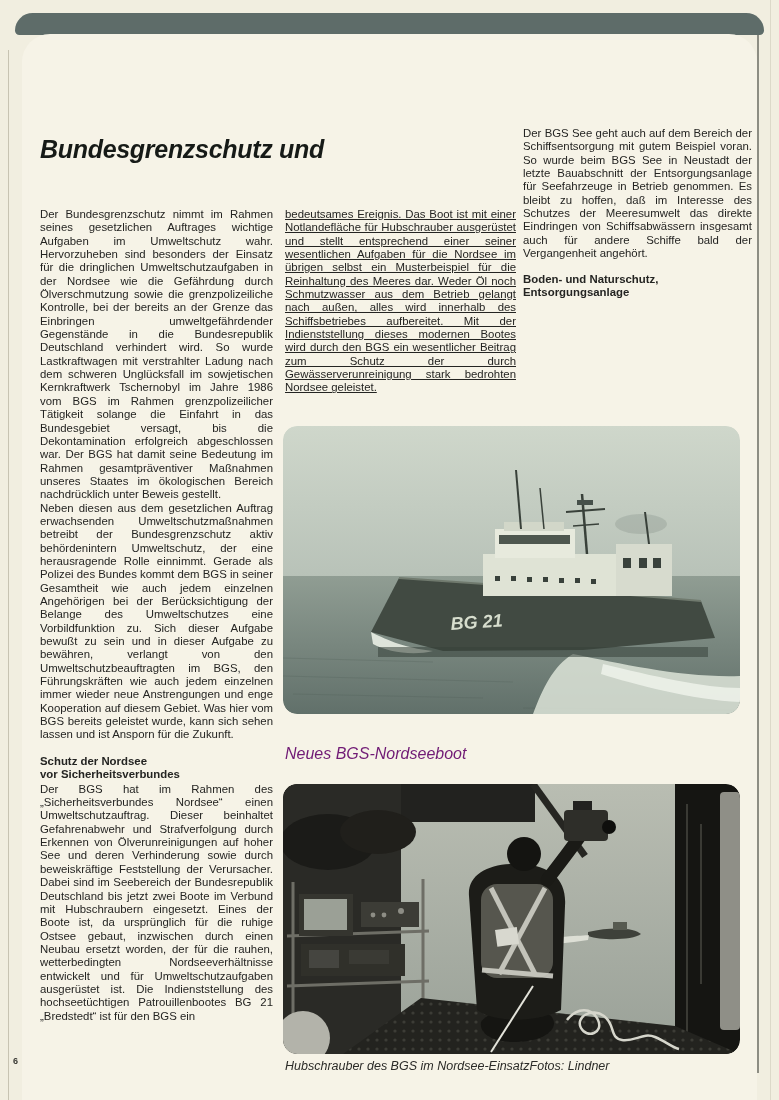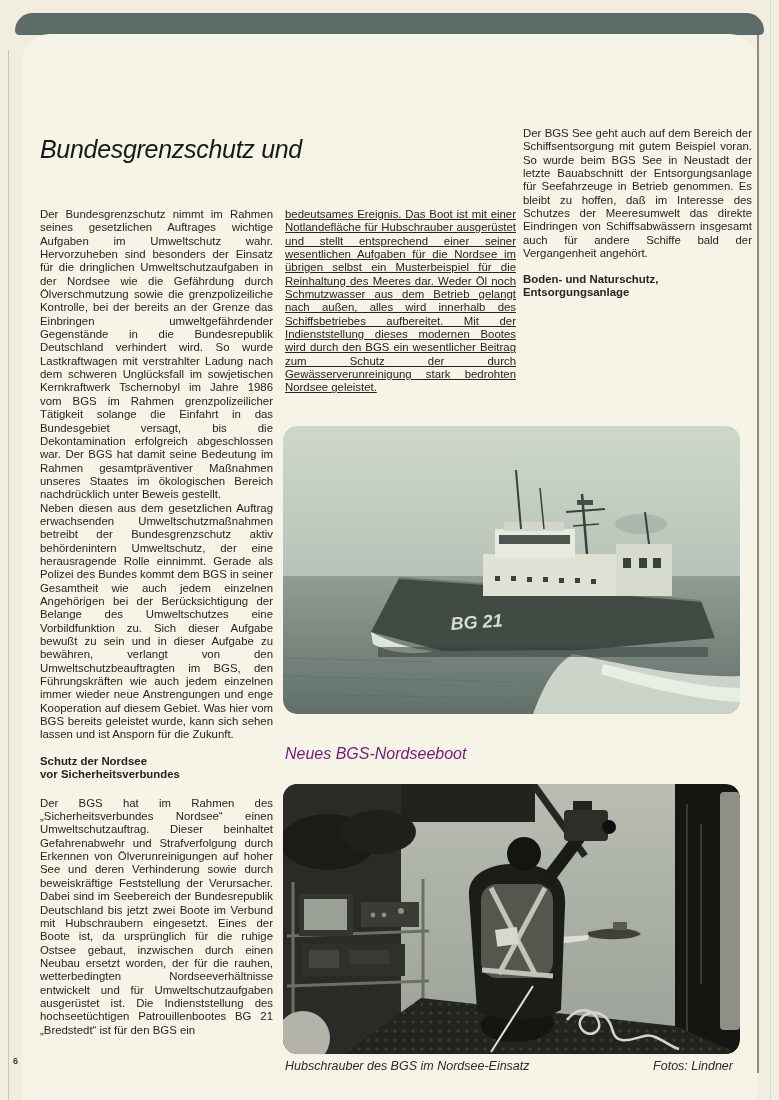--- a/index.html
+++ b/index.html
@@ -19,46 +19,46 @@
     position:absolute; left:15px; top:13px; width:749px; height:22px;
     border-radius:20px 20px 5px 5px;
   }
   #content-panel {
     position:absolute; left:22px; top:34px; width:735px; height:1066px;
     background:#f6f3e7; border-radius:28px 28px 0 0;
   }
 
   #page-title {
     position:absolute; left:40px; top:135px; width:330px;
-    font-size:25px; font-weight:normal; font-style:italic;
+    font-size:25px; font-weight:bold; font-style:italic;
     line-height:28px; letter-spacing:-0.3px; color:#15191655; color:#161a17;
   }
 
   .col { position:absolute; font-size:11.4px; line-height:13.35px; text-align:justify; }
   .col p { margin:0; }
   #col-left   { left:40px;  top:208px; width:233px; }
   #col-middle { left:285px; top:208px; width:231px;text-decoration:underline; }
   #col-right  { left:523px; top:127px; width:229px; }
 
   .sub-heading { font-weight:bold; line-height:13px; text-align:left; }
-  #col-left .sub-heading  { margin-top:13px; margin-bottom:16px; }
+  #col-left .sub-heading  { margin-top:13px; margin-bottom:2px; }
   #col-right .sub-heading { margin-top:13px; margin-bottom:24px; }
 
   figure { position:absolute; margin:0; }
   .photo { display:block; border-radius:14px; overflow:hidden; }
   #ship-photo { left:283px; top:426px; }
   #heli-photo { left:283px; top:784px; }
 
   .caption {
     position:absolute; font-style:italic; font-size:16px; color:#701a75;
   }
   #ship-caption { left:285px; top:745px; }
   #heli-caption-row {
     position:absolute; left:285px; top:1059px; width:448px;
-    display:flex; justify-content:space-between;
+    display:flex; justify-content:flex-start;
     font-style:italic; font-size:12.5px; color:#2b2b28;
   }
   #page-number {
     position:absolute; left:13px; top:1056px;
     font-size:9px; font-weight:bold; color:#3a3a35;
   }
 </style>
 </head>
 <body>
 

